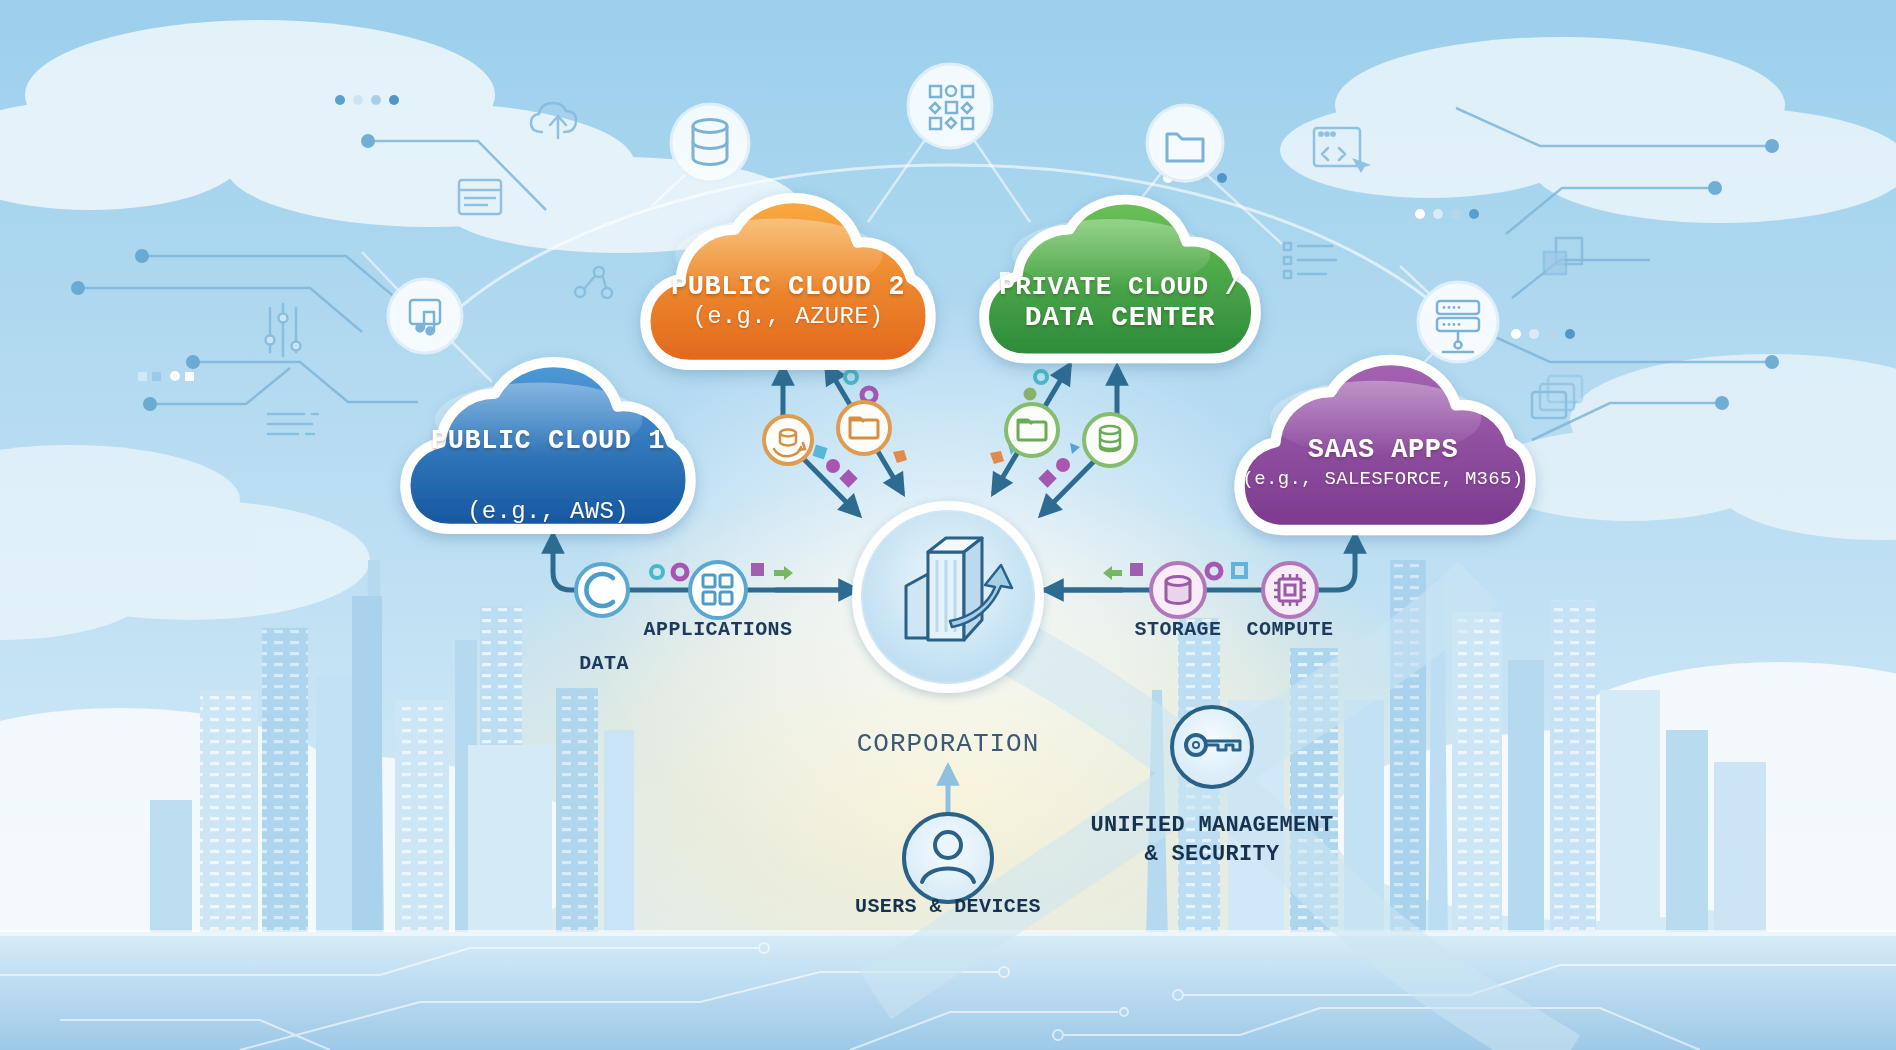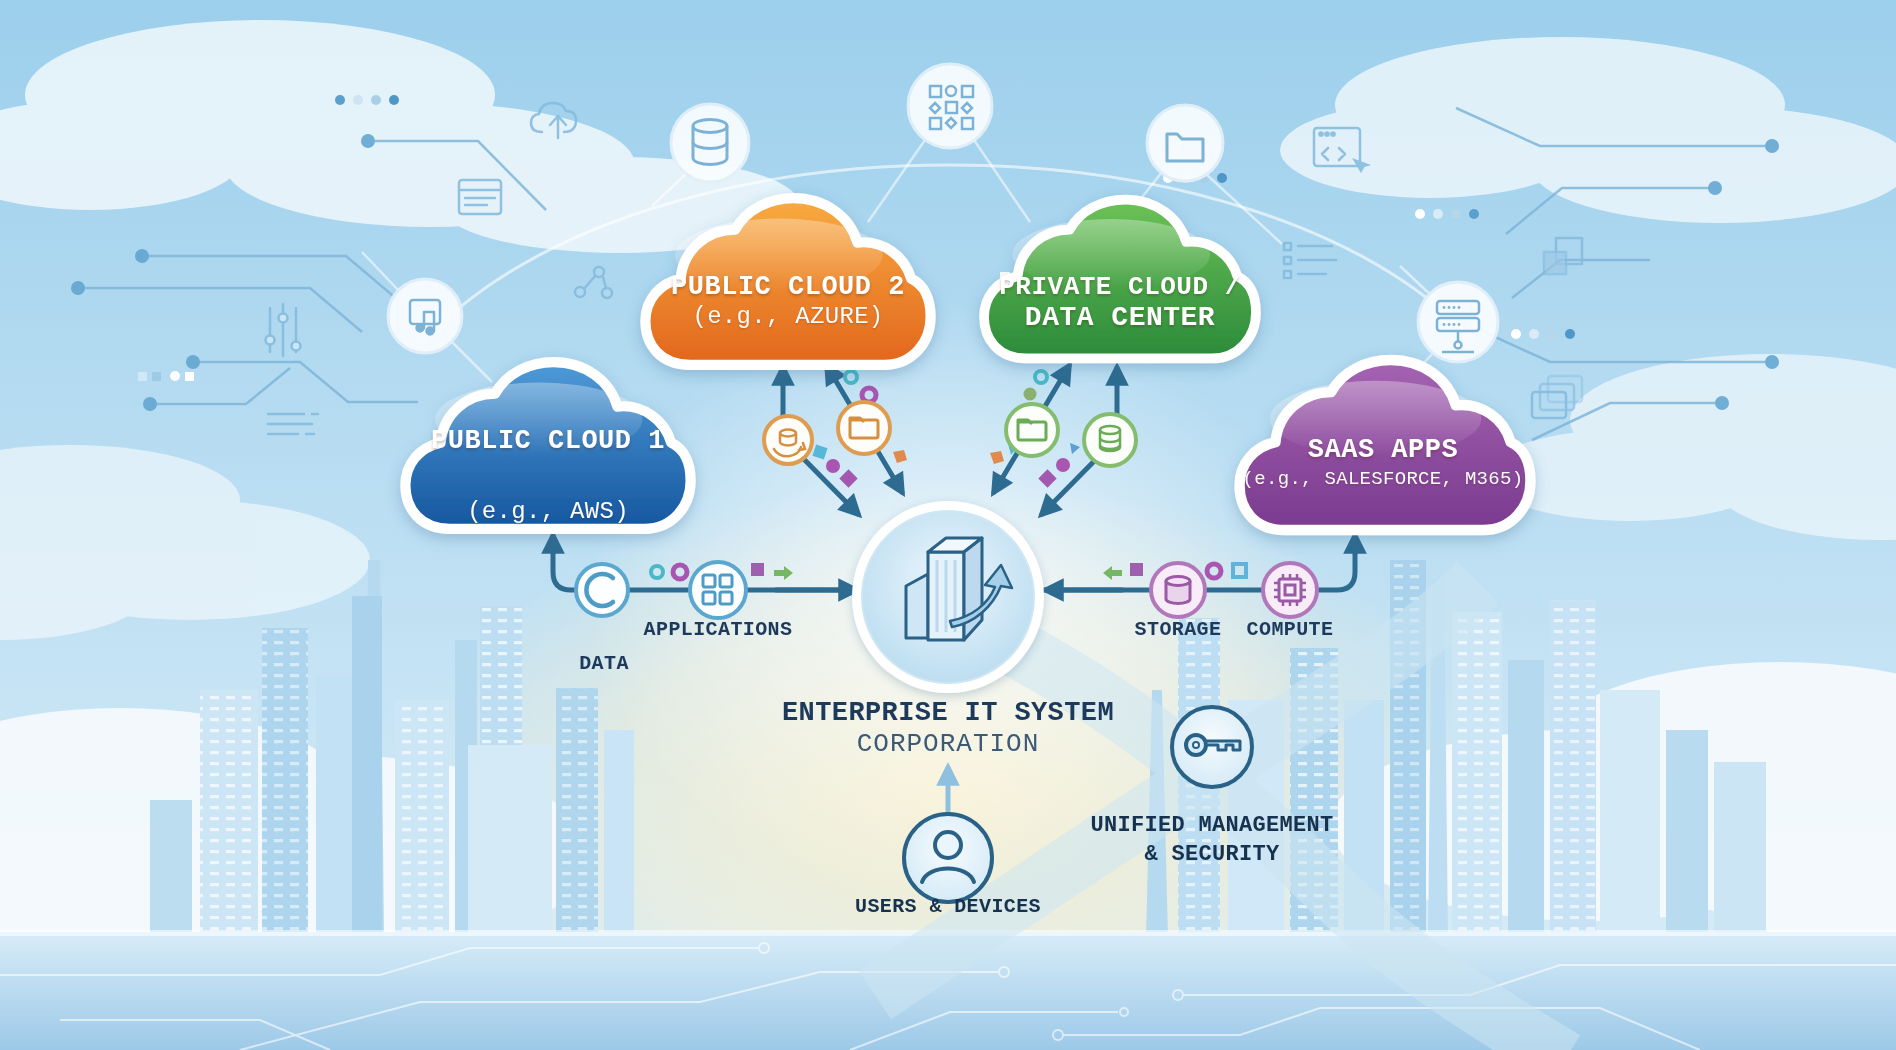--- a/index.html
+++ b/index.html
@@ -524,21 +524,20 @@
 
 <div class="t cloud-title" style="left:788px;top:287px;">PUBLIC CLOUD 2</div>
 <div class="t cloud-sub" style="left:788px;top:316px;">(e.g., AZURE)</div>
 
 <div class="t cloud-title" style="left:1120px;top:287px;font-size:26px;">PRIVATE CLOUD /</div>
 <div class="t cloud-title" style="left:1120px;top:317px;font-size:28px;">DATA CENTER</div>
 
 <div class="t cloud-title" style="left:1383px;top:450px;">SAAS APPS</div>
 <div class="t cloud-sub" style="left:1383px;top:479px;font-size:19px;">(e.g., SALESFORCE, M365)</div>
 
-<div class="t hub-title" style="left:948px;top:713px;">ENTERPRISE IT SYSTEM</div>
 <div class="t hub-sub" style="left:948px;top:744px;">CORPORATION</div>
 
 <div class="t flow-lbl" style="left:604px;top:629px;margin-top:34px;">DATA</div>
 <div class="t flow-lbl" style="left:718px;top:629px;">APPLICATIONS</div>
 <div class="t flow-lbl" style="left:1178px;top:629px;">STORAGE</div>
 <div class="t flow-lbl" style="left:1290px;top:629px;">COMPUTE</div>
 
 <div class="t mgmt-lbl" style="left:1212px;top:798px;">UNIFIED MANAGEMENT</div>
 <div class="t mgmt-lbl" style="left:1212px;top:827px;">&amp; SECURITY</div>
 

